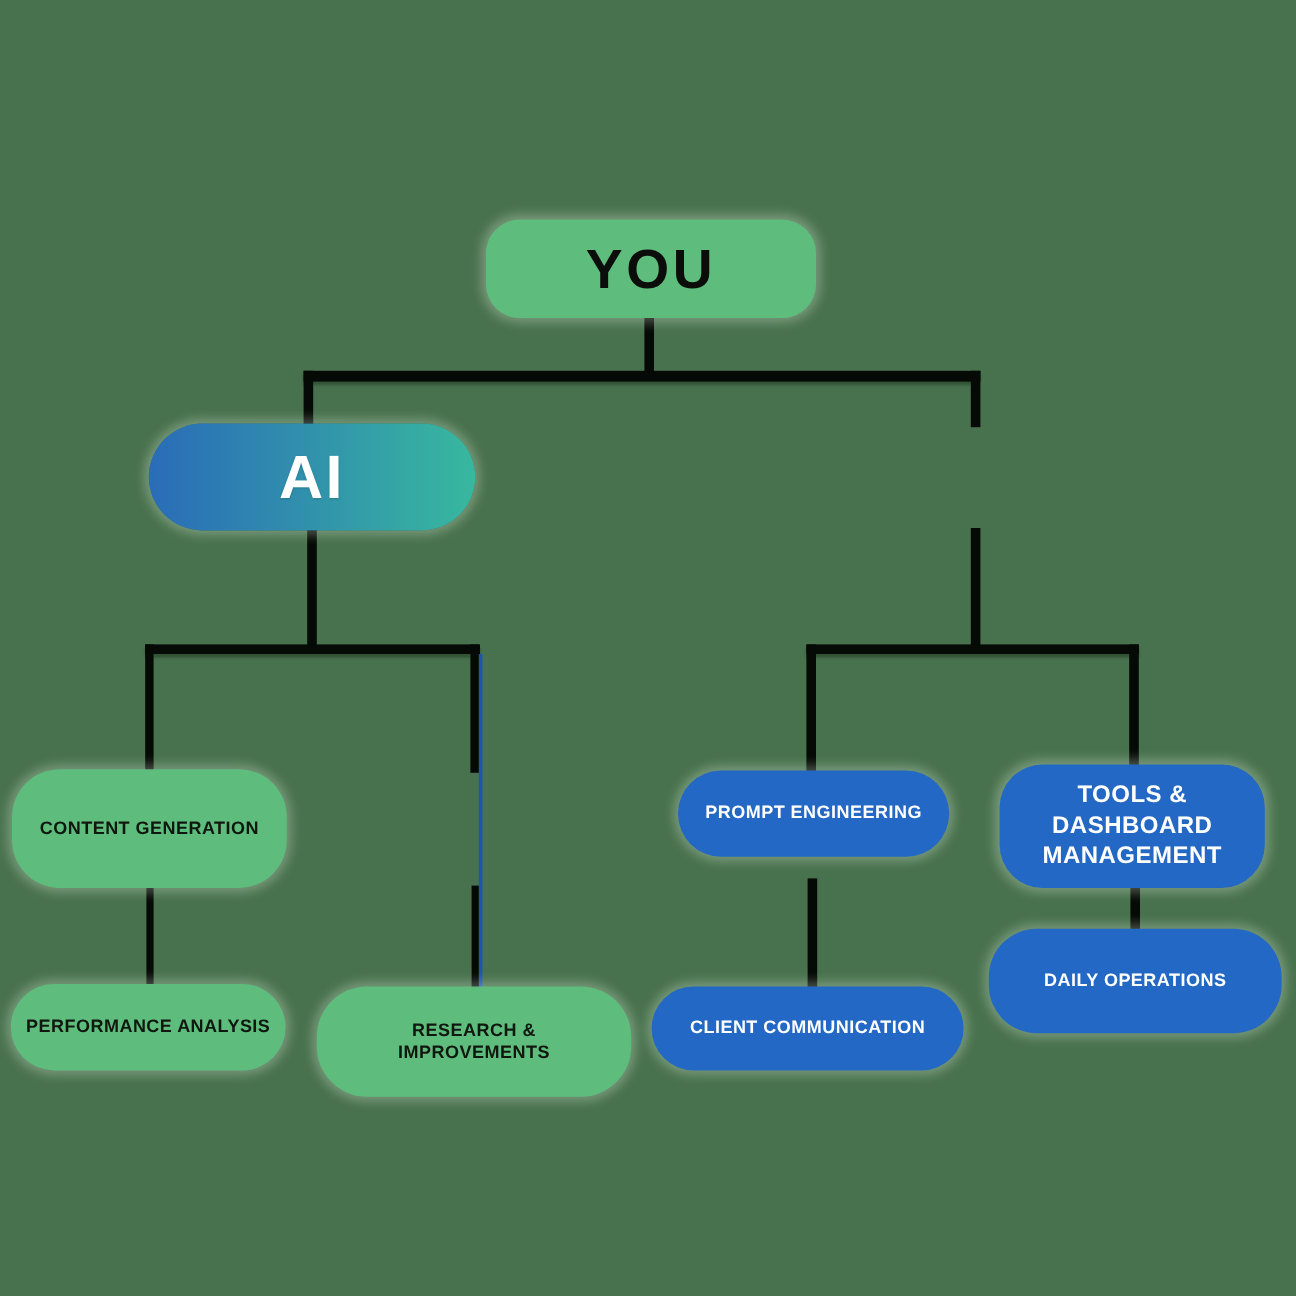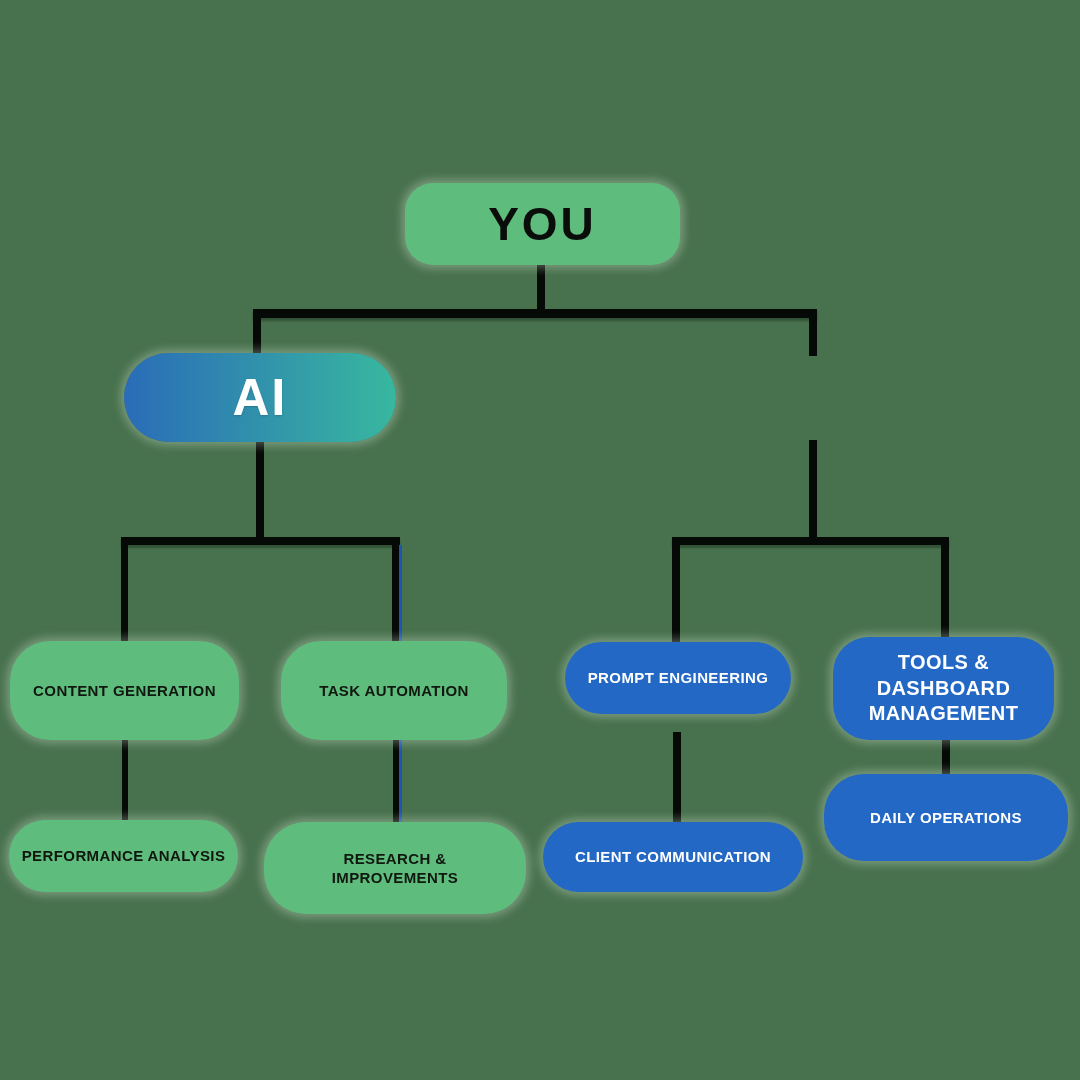--- a/index.html
+++ b/index.html
@@ -81,23 +81,20 @@
 
   <div class="node branch-node" style="left: 124px; top: 353px; width: 272px; height: 89px; border-radius: 45px; background: linear-gradient(90deg, rgb(42, 108, 184), rgb(56, 184, 159));">
     <span>AI</span>
   </div>
 
 
   <div class="node leaf-node leaf-green" style="left: 10px; top: 641px; width: 229px; height: 99px; border-radius: 40px; padding: 0px 14px; box-sizing: border-box; background: rgb(94, 189, 125);">
     <span>CONTENT GENERATION</span>
   </div>
 
-  <div class="node leaf-node leaf-green" style="left: 281px; top: 641px; width: 226px; height: 99px; border-radius: 40px; padding: 0px 16px; box-sizing: border-box; background: rgb(94, 189, 125);">
-    <span>TASK AUTOMATION</span>
-  </div>
 
   <div class="node leaf-node leaf-blue" style="left: 565px; top: 642px; width: 226px; height: 72px; border-radius: 42px; padding: 0px 12px; box-sizing: border-box; background: rgb(34, 104, 196);">
     <span>PROMPT ENGINEERING</span>
   </div>
 
   <div class="node leaf-node leaf-blue" style="left: 833px; top: 637px; width: 221px; height: 103px; border-radius: 36px; padding: 0px 12px; box-sizing: border-box; font-size: 20px; background: rgb(34, 104, 196);">
     <span>TOOLS &amp; DASHBOARD MANAGEMENT</span>
   </div>
 
   <div class="node leaf-node leaf-green" style="left: 9px; top: 820px; width: 229px; height: 72px; border-radius: 40px; padding: 0px 8px; box-sizing: border-box; background: rgb(94, 189, 125);">

